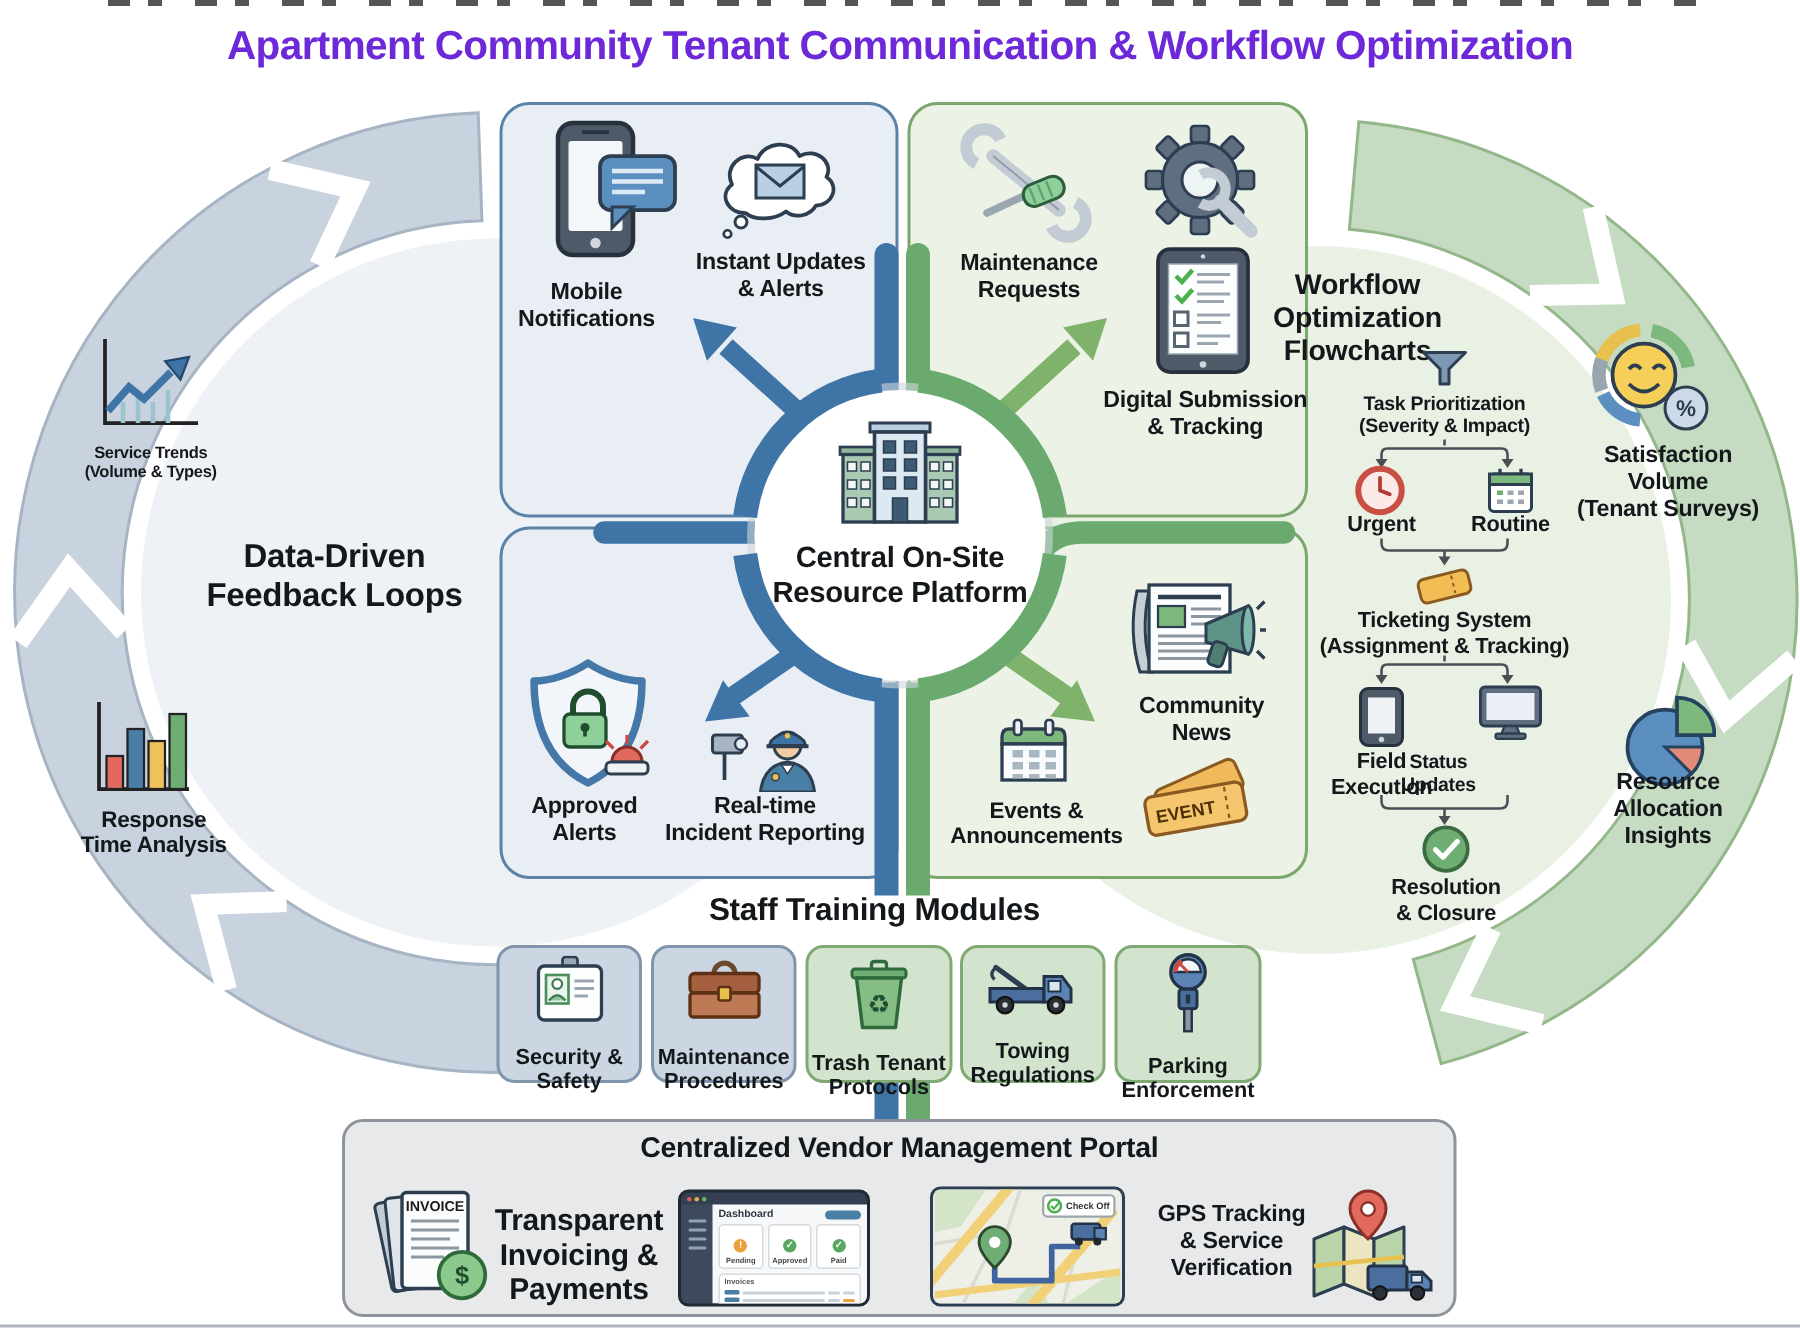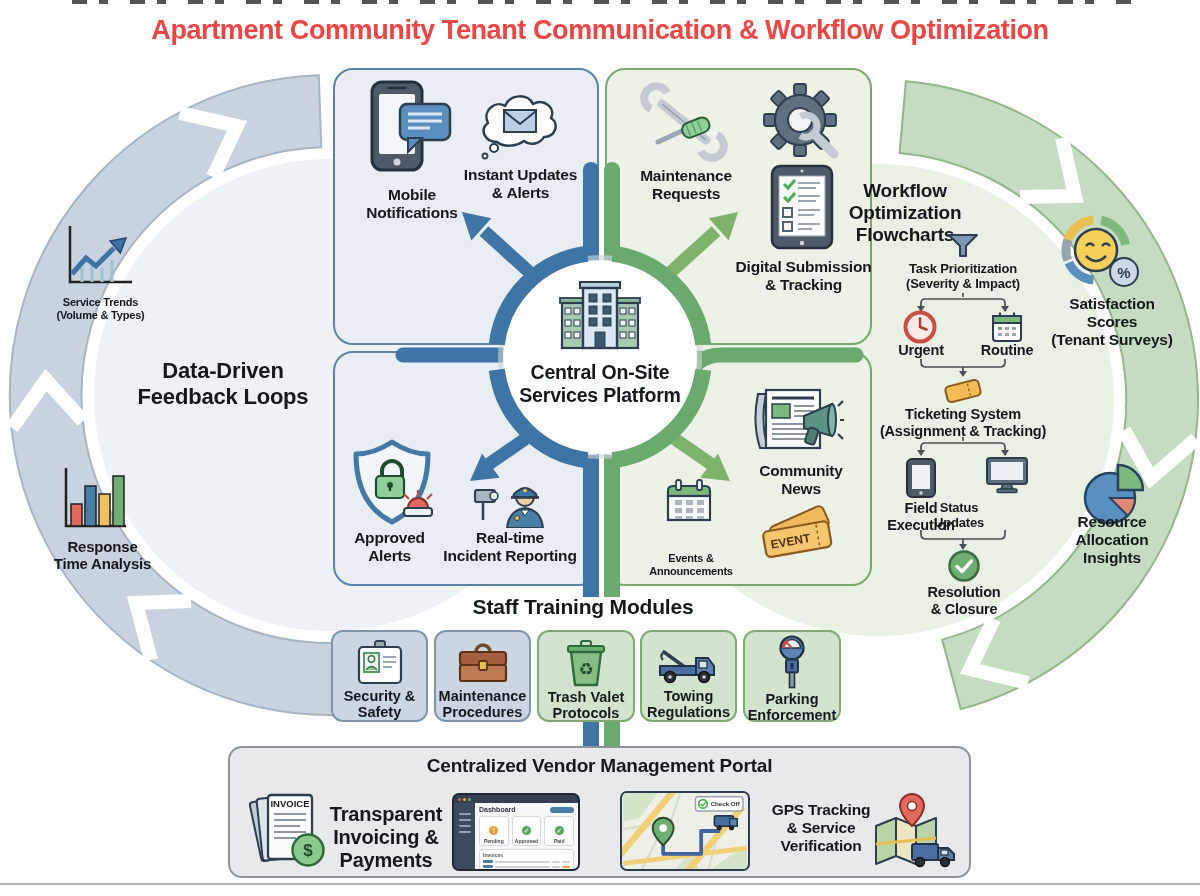--- a/index.html
+++ b/index.html
@@ -6,21 +6,21 @@
   body{width:1200px;height:896px;position:relative;background:#ffffff;
        font-family:"Liberation Sans",sans-serif;overflow:hidden}
   .abs{position:absolute}
   .lbl{position:absolute;font-weight:700;color:#15181b;text-align:center;
        line-height:1.16;white-space:pre-line;letter-spacing:-0.2px}
   .qbox{position:absolute;border:2.5px solid}
   .sbox{position:absolute;top:630px;height:88px;border:2px solid;border-radius:12px;
         display:flex;flex-direction:column;align-items:center}
   .sbox .micon{height:52px;display:flex;align-items:flex-end;justify-content:center;padding-top:5px}
   .sbox .mlbl{font-weight:700;font-size:14.5px;text-align:center;line-height:1.12;
-        white-space:pre-line;color:#15181b;margin-top:2px}
+        white-space:pre-line;color:#15181b;margin-top:14px}
   
   .dash{position:absolute;left:452px;top:793px;width:128px;height:78px;background:#344051;
         border:2px solid #1f2834;border-radius:7px;overflow:hidden;box-sizing:border-box}
   .dash-bar{height:8px;display:flex;align-items:center;padding-left:4px;gap:2px}
   .dash-bar i{width:3px;height:3px;border-radius:50%;display:block}
   .dash-body{display:flex;height:66px}
   .dash-side{width:21px;background:#3d4a5c;padding-top:6px}
   .dash-side i{display:block;width:12px;height:2px;background:#92a2b4;margin:4px auto 0;border-radius:1px}
   .dash-main{flex:1;background:#f6f8fa;padding:3px 4px}
   .dash-head{display:flex;justify-content:space-between;align-items:center}
@@ -109,21 +109,21 @@
   <g fill="#4a4f55">
     <polygon points="917,306 925,306 921,312"></polygon>
     <polygon points="1001,306 1009,306 1005,312"></polygon>
     <polygon points="959,371 967,371 963,377"></polygon>
     <polygon points="917,450 925,450 921,456"></polygon>
     <polygon points="1001,450 1009,450 1005,456"></polygon>
     <polygon points="959,544 967,544 963,550"></polygon>
   </g>
 </svg>
 
-<div class="lbl" style="left:40px;top:15px;width:1120px;font-size:27px;letter-spacing:-0.4px;color:#ef4444">Apartment Community Tenant Communication &amp; Workflow Optimization</div>
+<div class="lbl" style="left:40px;top:15px;width:1120px;font-size:27px;letter-spacing:-0.4px;color:#6d28d9">Apartment Community Tenant Communication &amp; Workflow Optimization</div>
 
 <div class="lbl" style="left:118px;top:358px;width:210px;font-size:22px">Data-Driven
 Feedback Loops</div>
 
 <svg class="abs" style="left:60px;top:220px" width="80" height="72" viewBox="0 0 80 72">
   <path d="M10 6 V62 H72" stroke="#222" stroke-width="2.5" fill="none"></path>
   <path d="M22 48 V62 M32 44 V62 M42 48 V62 M52 40 V62" stroke="#9cc4ce" stroke-width="3" fill="none"></path>
   <path d="M12 54 L26 38 L36 46 L54 28" stroke="#3e74a6" stroke-width="5" fill="none"></path>
   <polygon points="66,18 60.3,33.1 50.1,20.9" fill="#3e74a6" stroke="#24476b" stroke-width="1.5"></polygon>
 </svg>
@@ -142,21 +142,21 @@
 
 <svg class="abs" style="left:356px;top:76px" width="102" height="102" viewBox="0 0 102 102">
   <rect x="16" y="6" width="50" height="88" rx="10" fill="#4e5a68" stroke="#27313d" stroke-width="3"></rect>
   <rect x="23" y="18" width="36" height="60" rx="2" fill="#f4f7f9"></rect>
   <path d="M33 12 H49" stroke="#27313d" stroke-width="2.5" stroke-linecap="round"></path>
   <circle cx="41" cy="86" r="3.5" fill="#cfd6dd"></circle>
   <rect x="44" y="28" width="50" height="36" rx="7" fill="#5b8fc0" stroke="#2c3e50" stroke-width="2.5"></rect>
   <polygon points="52,62 66,62 52,76" fill="#5b8fc0" stroke="#2c3e50" stroke-width="2"></polygon>
   <path d="M52 38 H86 M52 45 H86 M52 52 H74" stroke="#ddeaf6" stroke-width="3"></path>
 </svg>
-<div class="lbl" style="left:352px;top:186px;width:120px;font-size:15.5px">Mobile
+<div class="lbl" style="left:331px;top:186px;width:120px;font-size:15.5px">Mobile
 Notifications</div>
 
 <svg class="abs" style="left:470px;top:80px" width="100" height="85" viewBox="0 0 100 85">
   <path d="M27 62 C15 62 9 50 18 43 C12 31 25 20 35 26 C40 14 58 13 63 24 C74 18 86 28 81 38 C90 44 85 57 74 57 C70 64 60 66 54 61 C46 67 33 67 27 62 Z" fill="#ffffff" stroke="#2c3e50" stroke-width="2.5" stroke-linejoin="round"></path>
   <rect x="34" y="30" width="32" height="22" fill="#b9cfe4" stroke="#2c3e50" stroke-width="2"></rect>
   <path d="M34 31 L50 44 L66 31" stroke="#2c3e50" stroke-width="2" fill="none"></path>
   <circle cx="24" cy="68" r="4" fill="#fff" stroke="#2c3e50" stroke-width="2"></circle>
   <circle cx="15" cy="76" r="2.5" fill="#fff" stroke="#2c3e50" stroke-width="1.8"></circle>
 </svg>
 <div class="lbl" style="left:448px;top:166px;width:145px;font-size:15.5px">Instant Updates
@@ -265,21 +265,21 @@
       <rect x="20" y="22" width="7" height="5"></rect>
       <rect x="31" y="22" width="7" height="5"></rect>
     <rect x="9" y="30" width="7" height="5"></rect>
       <rect x="20" y="30" width="7" height="5"></rect>
       <rect x="31" y="30" width="7" height="5"></rect>
     <rect x="9" y="38" width="7" height="3"></rect>
       <rect x="20" y="38" width="7" height="3"></rect>
       <rect x="31" y="38" width="7" height="3"></rect>
   </g>
 </svg>
-<div class="lbl" style="left:601px;top:552px;width:180px;font-size:11px">Events &amp;
+<div class="lbl" style="left:601px;top:532px;width:180px;font-size:15px">Events &amp;
 Announcements</div>
 
 <svg class="abs" style="left:760px;top:504px" width="78" height="56" viewBox="0 0 78 56">
   <g transform="rotate(-24 38 22)">
     <rect x="10" y="12" width="58" height="22" rx="5" fill="#f0b95c" stroke="#8a5a20" stroke-width="2"></rect>
   </g>
   <g transform="rotate(-10 38 34)">
     <rect x="4" y="22" width="66" height="26" rx="5" fill="#f5c66e" stroke="#8a5a20" stroke-width="2.2"></rect>
     <path d="M58 24 V46" stroke="#8a5a20" stroke-width="1.5" stroke-dasharray="3 3"></path>
     <text x="30" y="40" text-anchor="middle" font-size="12" font-weight="bold" fill="#4e3008">EVENT</text>
@@ -311,21 +311,21 @@
     <rect x="39" y="14" width="8" height="8"></rect>
       <rect x="53" y="14" width="8" height="8"></rect>
     <rect x="39" y="26" width="8" height="8"></rect>
       <rect x="53" y="26" width="8" height="8"></rect>
     <rect x="39" y="38" width="8" height="8"></rect>
       <rect x="53" y="38" width="8" height="8"></rect>
     <rect x="45" y="52" width="10" height="16"></rect>
   </g>
 </svg>
 <div class="lbl" style="left:503px;top:361px;width:194px;font-size:19.5px;line-height:1.2">Central On-Site
-Services Platform</div>
+Resource Platform</div>
 
 <div class="lbl" style="left:823px;top:180px;width:164px;font-size:19px;line-height:1.15">Workflow
 Optimization
 Flowcharts</div>
 <svg class="abs" style="left:947px;top:233px" width="32" height="26" viewBox="0 0 32 26">
   <polygon points="2,2 30,2 19,13 19,23 13,23 13,13" fill="#7e98b4" stroke="#2c3e50" stroke-width="2" stroke-linejoin="round"></polygon>
 </svg>
 <div class="lbl" style="left:878px;top:261px;width:170px;font-size:13px">Task Prioritization
 (Severity &amp; Impact)</div>
 
@@ -390,21 +390,21 @@
     <path d="M11.8 50.3 A30 30 0 0 1 11.8 29.7" stroke="#98a4ae"></path>
     <path d="M37.4 69.9 A30 30 0 0 1 12.8 52.7" stroke="#5b8fc0"></path>
   </g>
   <circle cx="40" cy="40" r="21" fill="#f6cf58" stroke="#2c3e50" stroke-width="2.5"></circle>
   <path d="M30 36 Q34 31 38 36 M46 36 Q50 31 54 36" stroke="#2c3e50" stroke-width="2.5" fill="none"></path>
   <path d="M30 46 Q40 56 50 46" stroke="#2c3e50" stroke-width="2.5" fill="none"></path>
   <circle cx="68" cy="62" r="14" fill="#ccd9e6" stroke="#2c3e50" stroke-width="2"></circle>
   <text x="68" y="67.5" text-anchor="middle" font-size="15" font-weight="bold" fill="#2c3e50">%</text>
 </svg>
 <div class="lbl" style="left:1030px;top:295px;width:164px;font-size:15.5px">Satisfaction
-Scores
+Volume
 (Tenant Surveys)</div>
 
 <svg class="abs" style="left:1080px;top:458px" width="64" height="68" viewBox="0 0 64 68">
   <circle cx="30" cy="40" r="25" fill="#5b8fc0" stroke="#25435f" stroke-width="2.5"></circle>
   <path d="M30 40 L55 40 A25 25 0 0 1 47.7 57.7 Z" fill="#e28a77" stroke="#25435f" stroke-width="2"></path>
   <path d="M38 32 L38 7 A25 25 0 0 1 63 32 Z" fill="#7db87d" stroke="#25435f" stroke-width="2.5"></path>
 </svg>
 <div class="lbl" style="left:1040px;top:513px;width:144px;font-size:15.5px">Resource
 Allocation
 Insights</div>
@@ -441,21 +441,21 @@
 
 <div class="sbox" style="left:537px;width:94px;background:#d2e4cd;border-color:#80a973">
   <div class="micon">
       <svg width="42" height="50" viewBox="0 0 42 50">
     <path d="M16 9 V6 Q16 4 18 4 H24 Q26 4 26 6 V9" fill="none" stroke="#2f6b3a" stroke-width="2.2"></path>
     <rect x="3" y="9" width="36" height="6" rx="2" fill="#6fae72" stroke="#2f6b3a" stroke-width="2"></rect>
     <polygon points="6,15 36,15 32,48 10,48" fill="#85bd85" stroke="#2f6b3a" stroke-width="2.3" stroke-linejoin="round"></polygon>
     <text x="21" y="38" text-anchor="middle" font-size="17" fill="#1f4d2e">♻</text>
   </svg>
     </div>
-  <div class="mlbl">Trash Valet
+  <div class="mlbl">Trash Tenant
 Protocols</div>
 </div>
 
 <div class="sbox" style="left:640px;width:93px;background:#d2e4cd;border-color:#80a973">
   <div class="micon">
       <svg width="62" height="42" viewBox="0 0 62 42">
     <path d="M6 8 L28 24" stroke="#2c3e50" stroke-width="3.5" stroke-linecap="round"></path>
     <path d="M6 8 Q1 12 5 16" stroke="#2c3e50" stroke-width="2.2" fill="none"></path>
     <rect x="2" y="22" width="36" height="9" fill="#4a6f9e" stroke="#223347" stroke-width="2"></rect>
     <path d="M38 31 V14 H50 L56 22 V31 Z" fill="#5b84b5" stroke="#223347" stroke-width="2"></path>

